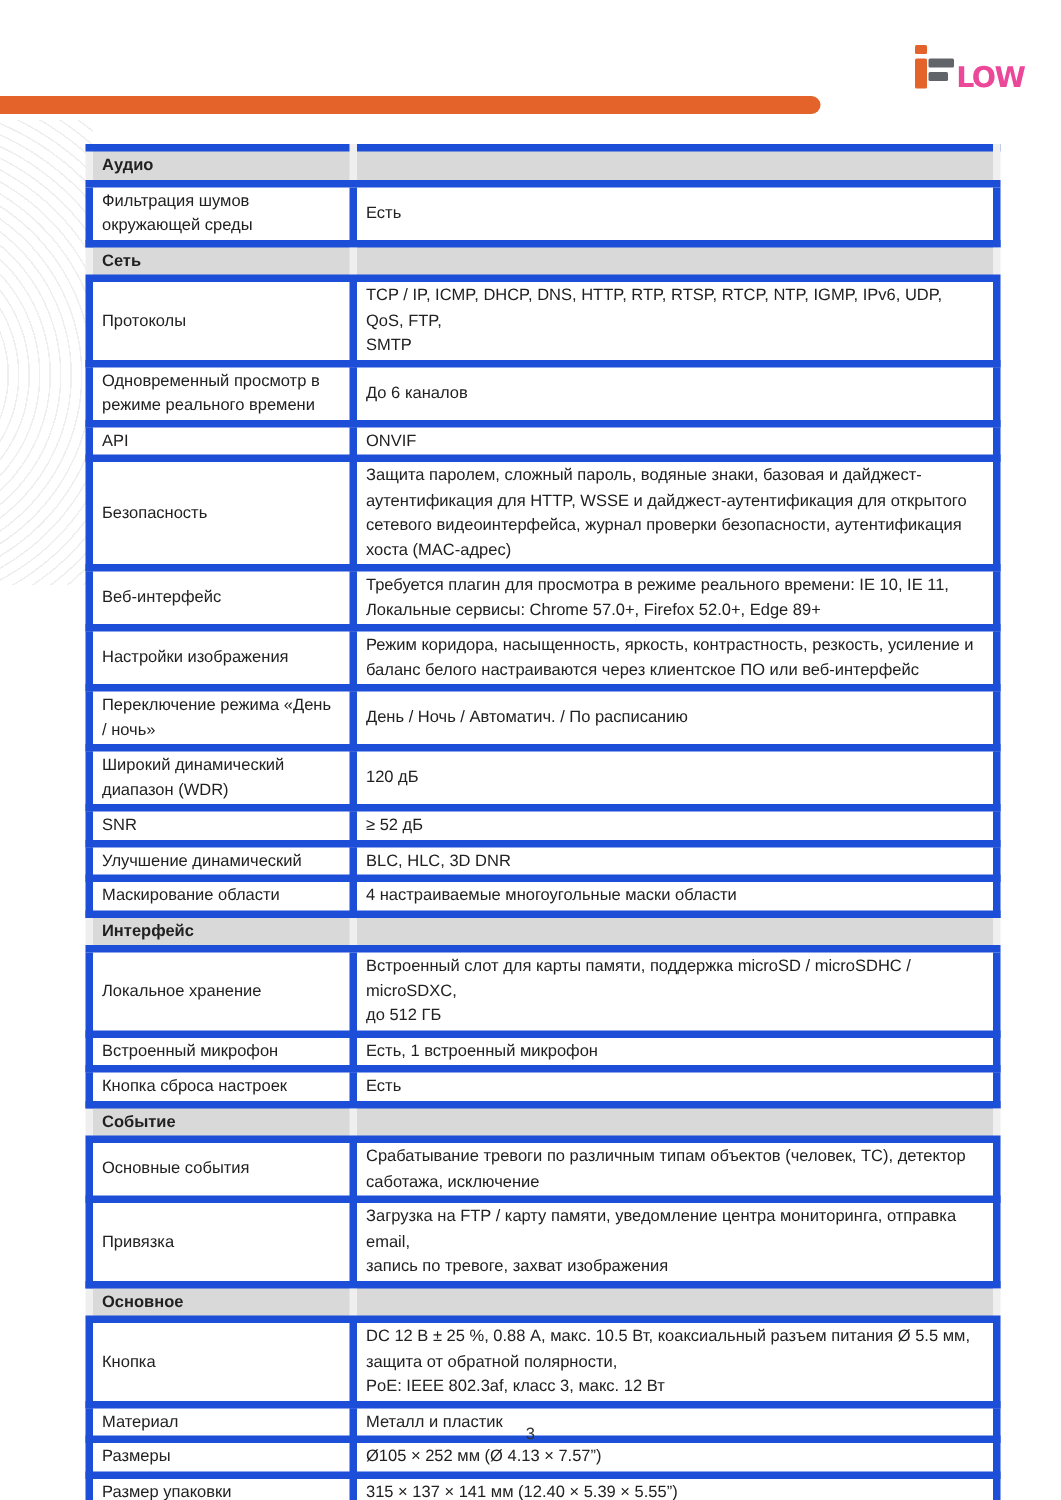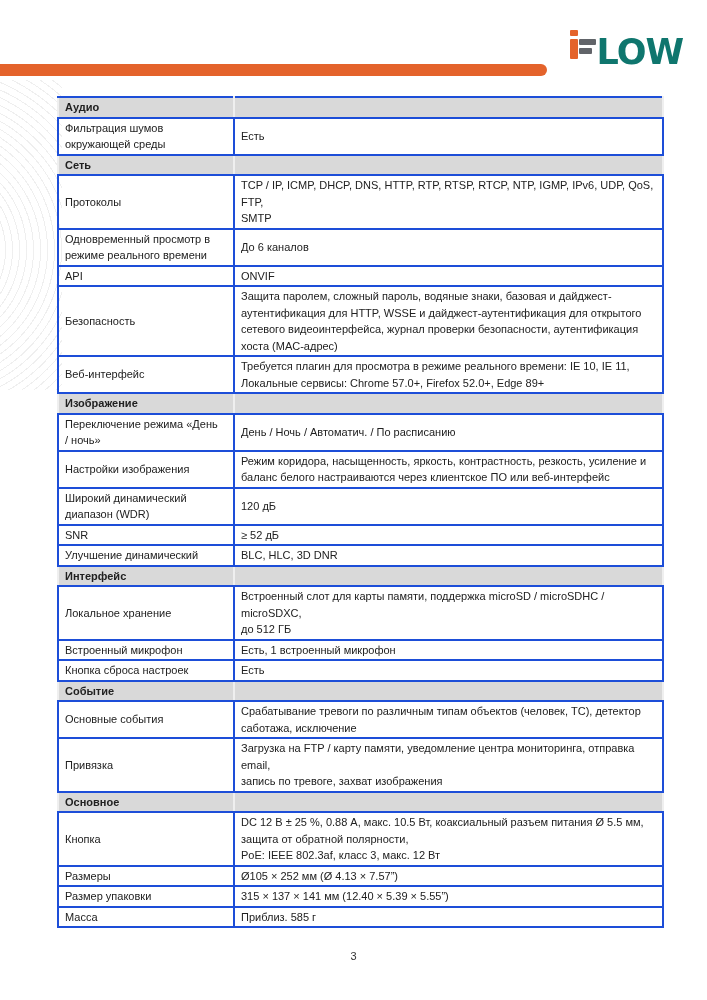--- a/index.html
+++ b/index.html
@@ -34,23 +34,23 @@
   }
   .logo-i { display:flex; flex-direction:column; justify-content:flex-end; margin-right:1px; }
   .logo-dot { width:8px; height:6px; background:#E4632B; margin-bottom:3px; border-radius:1px; }
   .logo-stem { width:8px; height:20px; background:#E4632B; border-radius:1px; }
   .logo-arms { position:relative; width:17px; height:20px; }
   .logo-arm-top { position:absolute; left:0; top:0; width:17px; height:6px; background:#616469; border-radius:1px; }
   .logo-arm-mid { position:absolute; left:0; top:9px; width:13px; height:6px; background:#616469; border-radius:1px; }
   .logo-text {
     font-family: "DejaVu Sans", sans-serif;
     font-weight: bold;
-    font-size: 35px;
+    font-size: 19px;
     letter-spacing: -1px;
-    color: #0f766e;
+    color: #ec4899;
     height: 20px;
     line-height: 20px;
     transform: translateY(3px);
     margin-left: 1px;
   }
 
   
   .orange-bar {
     position: absolute;
     left: 0; top: 64px;
@@ -62,21 +62,21 @@
   
   table.spec {
     position: absolute;
     left: 57px; top: 96px;
     width: 605px;
     border-collapse: collapse;
     table-layout: fixed;
     font-size: 11px;
   }
   table.spec td {
-    border: 2px solid #1d4ed8;
+    border: 5px solid #1d4ed8;
     vertical-align: middle;
     padding: 1px 6px;
     line-height: 16.5px;
     white-space: pre-line;
     overflow-wrap: break-word;
   }
   table.spec tr.section td {
     background: #D9D9D9;
     font-weight: bold;
     border-left-color: #EFEFEF;
@@ -154,46 +154,46 @@
           <td class="val">Защита паролем, сложный пароль, водяные знаки, базовая и дайджест-
 аутентификация для HTTP, WSSE и дайджест-аутентификация для открытого
 сетевого видеоинтерфейса, журнал проверки безопасности, аутентификация
 хоста (MAC-адрес)</td>
         </tr>
         <tr>
           <td class="lbl">Веб-интерфейс</td>
           <td class="val">Требуется плагин для просмотра в режиме реального времени: IE 10, IE 11,
 Локальные сервисы: Chrome 57.0+, Firefox 52.0+, Edge 89+</td>
         </tr>
-        <tr class="section">
-          <td>Изображение</td>
-          <td class="sec2"></td>
+        <tr>
+          <td class="lbl">Настройки изображения</td>
+          <td class="val">Режим коридора, насыщенность, яркость, контрастность, резкость, усиление и
+баланс белого настраиваются через клиентское ПО или веб-интерфейс</td>
         </tr>
         <tr>
           <td class="lbl">Переключение режима «День
 / ночь»</td>
           <td class="val">День / Ночь / Автоматич. / По расписанию</td>
         </tr>
         <tr>
-          <td class="lbl">Настройки изображения</td>
-          <td class="val">Режим коридора, насыщенность, яркость, контрастность, резкость, усиление и
-баланс белого настраиваются через клиентское ПО или веб-интерфейс</td>
-        </tr>
-        <tr>
           <td class="lbl">Широкий динамический
 диапазон (WDR)</td>
           <td class="val">120 дБ</td>
         </tr>
         <tr>
           <td class="lbl">SNR</td>
           <td class="val">≥ 52 дБ</td>
         </tr>
         <tr>
           <td class="lbl">Улучшение динамический</td>
           <td class="val">BLC, HLC, 3D DNR</td>
+        </tr>
+        <tr>
+          <td class="lbl">Маскирование области</td>
+          <td class="val">4 настраиваемые многоугольные маски области</td>
         </tr>
         <tr class="section">
           <td>Интерфейс</td>
           <td class="sec2"></td>
         </tr>
         <tr>
           <td class="lbl">Локальное хранение</td>
           <td class="val">Встроенный слот для карты памяти, поддержка microSD / microSDHC / microSDXC,
 до 512 ГБ</td>
         </tr>
@@ -223,20 +223,24 @@
           <td>Основное</td>
           <td class="sec2"></td>
         </tr>
         <tr>
           <td class="lbl">Кнопка</td>
           <td class="val">DC 12 В ± 25 %, 0.88 А, макс. 10.5 Вт, коаксиальный разъем питания Ø 5.5 мм,
 защита от обратной полярности,
 PoE: IEEE 802.3af, класс 3, макс. 12 Вт</td>
         </tr>
         <tr>
+          <td class="lbl">Материал</td>
+          <td class="val">Металл и пластик</td>
+        </tr>
+        <tr>
           <td class="lbl">Размеры</td>
           <td class="val">Ø105 × 252 мм (Ø 4.13 × 7.57”)</td>
         </tr>
         <tr>
           <td class="lbl">Размер упаковки</td>
           <td class="val">315 × 137 × 141 мм (12.40 × 5.39 × 5.55”)</td>
         </tr>
         <tr>
           <td class="lbl">Масса</td>
           <td class="val">Приблиз. 585 г</td>

